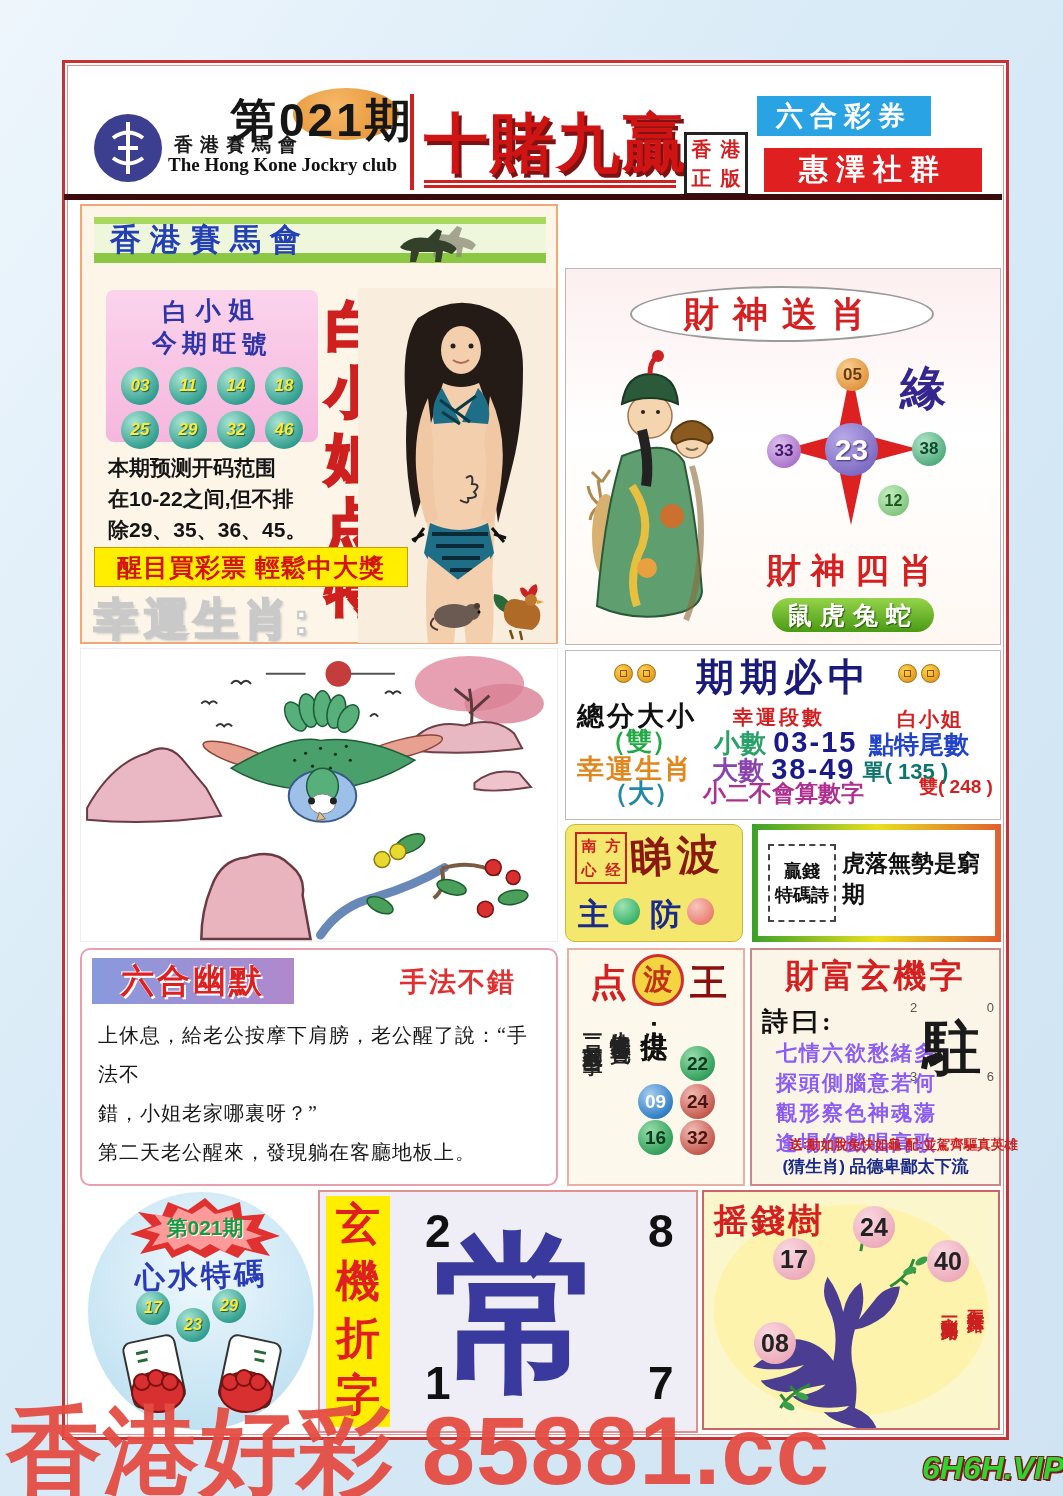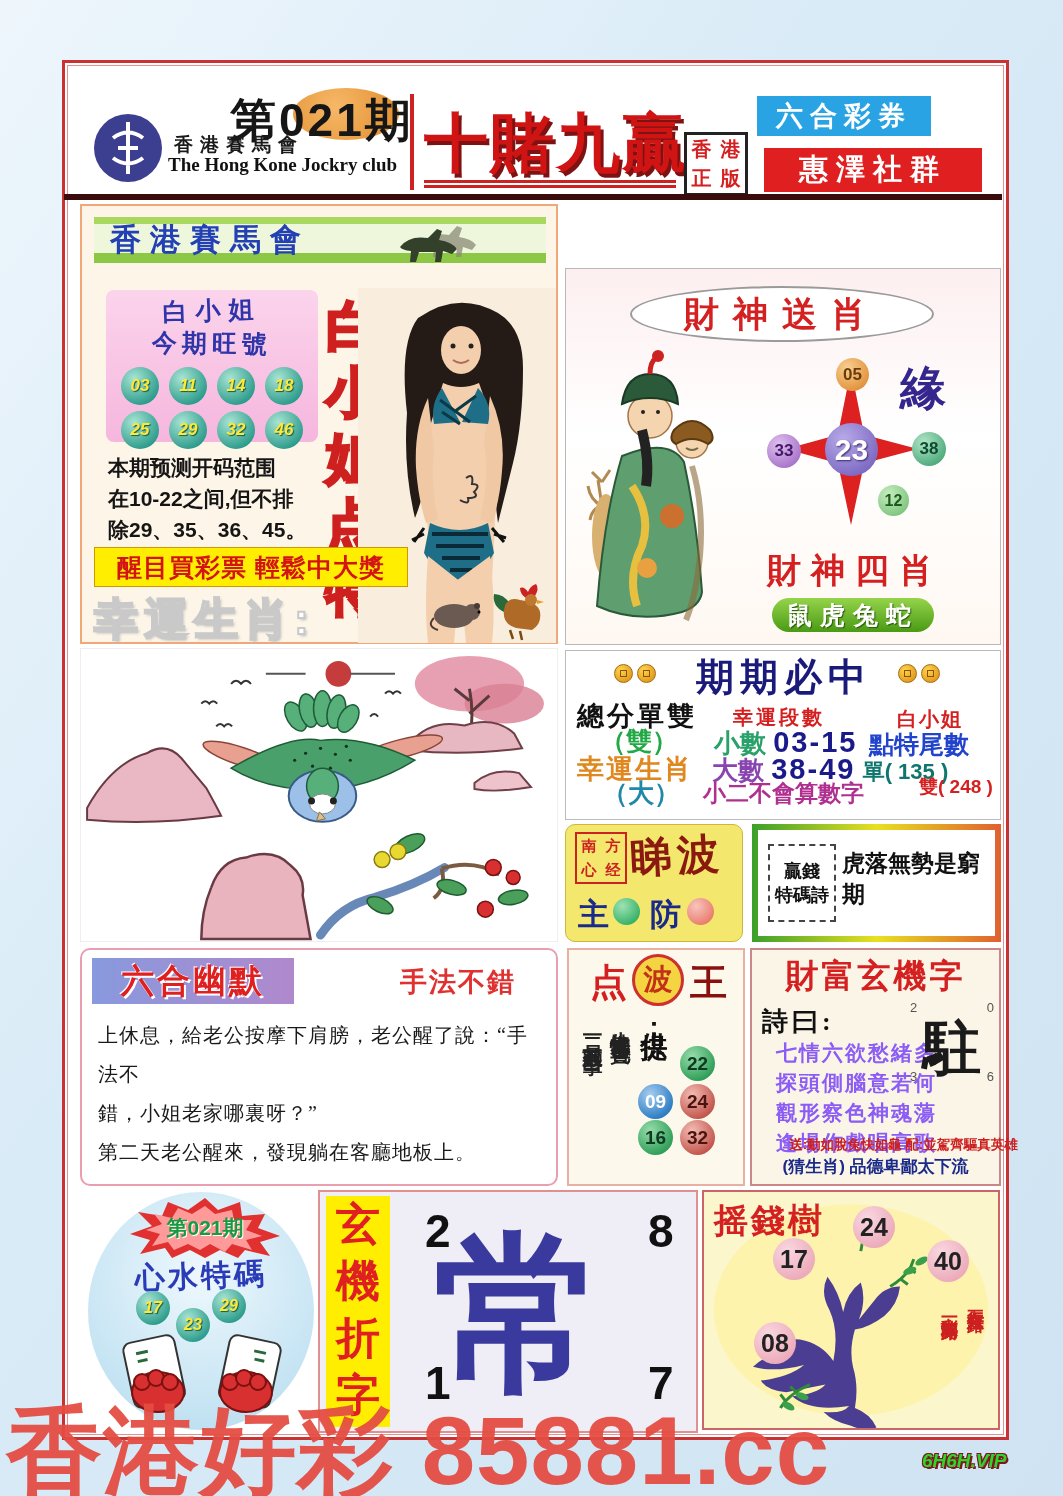--- a/index.html
+++ b/index.html
@@ -230,21 +230,21 @@
 <div class="abs ball" style="left:912px;top:432px;width:34px;height:34px;font-size:17px;background:radial-gradient(circle at 35% 30%,#b0e4c8,#4aa878 80%);color:#0e4a2c;">38</div>
 <div class="abs ball" style="left:837px;top:485px;width:31px;height:31px;font-size:16px;background:radial-gradient(circle at 35% 30%,#c6ecc0,#7cc47c 80%);color:#1c5a1c;margin-left:41px;">12</div>
 <div class="abs serif" style="left:900px;top:358px;font-size:46px;font-weight:900;color:#35268e;">緣</div>
 <div class="abs serif" style="left:748px;top:548px;width:214px;text-align:center;font-size:34px;font-weight:900;color:#d42020;letter-spacing:10px;">財神四肖</div>
 <div class="abs" style="left:772px;top:598px;width:162px;height:34px;background:linear-gradient(180deg,#95d44a,#4a9a14);border-radius:17px;color:#fff;font-size:25px;font-weight:900;letter-spacing:8px;display:flex;align-items:center;justify-content:center;text-shadow:1px 1px 1px #2a5a08;">鼠虎兔蛇</div>
 
 <div class="abs" style="left:565px;top:650px;width:436px;height:170px;border:1px solid #bbb;box-sizing:border-box;background:#fff;"></div>
 <div class="abs" style="left:612px;top:664px;"><span class="coin"></span><span class="coin"></span></div>
 <div class="abs serif" style="left:696px;top:652px;font-size:38px;font-weight:900;color:#1a1a7a;letter-spacing:6px;">期期必中</div>
 <div class="abs" style="left:896px;top:664px;"><span class="coin"></span><span class="coin"></span></div>
-<div class="abs" style="left:577px;top:698px;font-size:27px;font-weight:900;color:#111;letter-spacing:3px;">總分單雙</div>
+<div class="abs" style="left:577px;top:698px;font-size:27px;font-weight:900;color:#111;letter-spacing:3px;">總分大小</div>
 <div class="abs" style="left:733px;top:704px;font-size:20px;font-weight:900;color:#d42020;letter-spacing:3px;">幸運段數</div>
 <div class="abs" style="left:897px;top:706px;font-size:20px;font-weight:900;color:#d42020;letter-spacing:2px;">白小姐</div>
 <div class="abs" style="left:600px;top:724px;font-size:26px;font-weight:900;color:#22a844;">（雙）</div>
 <div class="abs" style="left:714px;top:726px;font-size:26px;font-weight:900;">
   <span style="color:#2aa06a;">小數</span>
   <span style="color:#1a1a8a;font-size:29px;letter-spacing:2px;">03-15</span>
 </div>
 <div class="abs" style="left:869px;top:728px;font-size:25px;font-weight:900;color:#2244cc;">點特尾數</div>
 <div class="abs" style="left:577px;top:751px;font-size:27px;font-weight:900;color:#e08820;letter-spacing:2px;">幸運生肖</div>
 <div class="abs" style="left:712px;top:753px;font-size:26px;font-weight:900;">
@@ -393,13 +393,13 @@
 </div>
 <div class="abs serif" style="left:714px;top:1198px;font-size:34px;font-weight:900;color:#d42020;letter-spacing:3px;">摇錢樹</div>
 <div class="abs ball ball-pink" style="left:853px;top:1206px;width:42px;height:42px;font-size:25px;font-weight:900;">24</div>
 <div class="abs ball ball-pink" style="left:773px;top:1238px;width:42px;height:42px;font-size:25px;font-weight:900;">17</div>
 <div class="abs ball ball-pink" style="left:927px;top:1240px;width:42px;height:42px;font-size:25px;font-weight:900;">40</div>
 <div class="abs ball ball-pink" style="left:754px;top:1322px;width:42px;height:42px;font-size:25px;font-weight:900;">08</div>
 <div class="abs vtext" style="left:964px;top:1296px;height:130px;font-size:17px;font-weight:900;color:#cc2020;letter-spacing:1px;">五行六合好正路</div>
 <div class="abs vtext" style="left:938px;top:1304px;height:130px;font-size:17px;font-weight:900;color:#cc2020;letter-spacing:1px;">七彩波珠一路開</div>
 
 <div class="abs" style="left:6px;top:1388px;font-size:96px;font-weight:900;color:rgba(228,77,66,0.95);letter-spacing:1px;white-space:nowrap;z-index:50;">香港好彩 85881.cc</div>
-<div class="abs" style="left:922px;top:1450px;font-size:19px;font-weight:900;font-style:italic;color:#2fd42f;text-shadow:2px 2px 0 #7a1a1a,-1px -1px 0 #7a1a1a,1px -1px 0 #7a1a1a,-1px 1px 0 #7a1a1a;z-index:51;">6H6H.VIP</div>
+<div class="abs" style="left:922px;top:1450px;font-size:32px;font-weight:900;font-style:italic;color:#2fd42f;text-shadow:2px 2px 0 #7a1a1a,-1px -1px 0 #7a1a1a,1px -1px 0 #7a1a1a,-1px 1px 0 #7a1a1a;z-index:51;">6H6H.VIP</div>
 
 </body></html>

